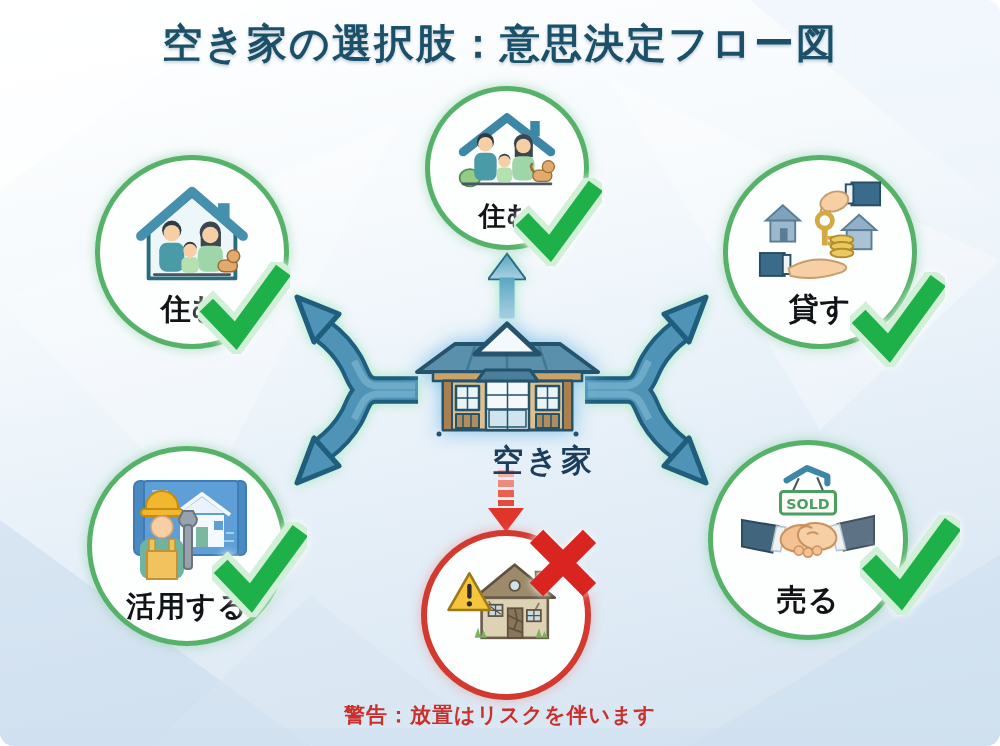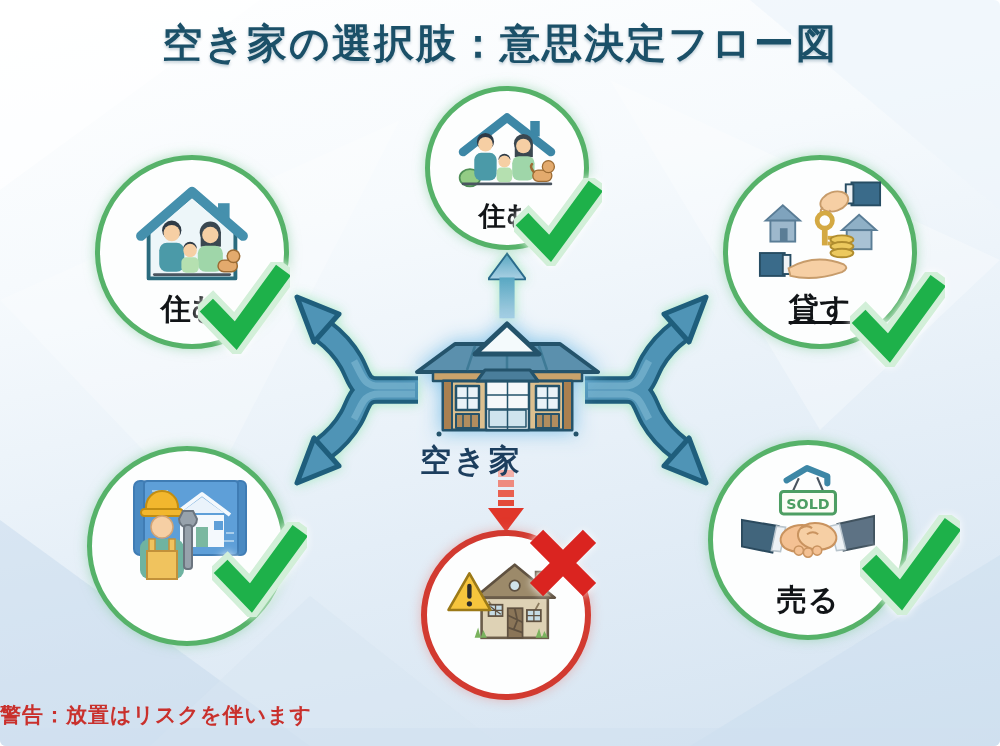--- a/index.html
+++ b/index.html
@@ -1,18 +1,18 @@
 <!DOCTYPE html>
 <html><head>
 <meta charset="utf-8">
 <style>
   html,body{margin:0;padding:0;background:#ffffff;}
   .canvas{
     position:relative;width:1000px;height:746px;overflow:hidden;
-    border-radius:6px;
+    border-radius:14px;
     background:linear-gradient(168deg,#ffffff 0%,#f6fafd 30%,#e4eef7 65%,#d4e3f1 100%);
     font-family:"DejaVu Sans","Liberation Sans",sans-serif;
   }
   .bg-pattern{position:absolute;inset:0;width:100%;height:100%;}
   .page-title{
     position:absolute;top:16px;left:0;width:100%;text-align:center;
     font-size:40px;font-weight:800;color:#1b5068;letter-spacing:2px;
     text-shadow:0 2px 3px rgba(25,70,100,0.25);
   }
   .node{
@@ -25,25 +25,25 @@
   .node-label{
     position:absolute;left:0;width:100%;text-align:center;
     font-weight:800;color:#111417;letter-spacing:1px;line-height:1;
   }
   .node.bad .node-label{color:#d3302c;}
   .mark{position:absolute;filter:drop-shadow(0 0 4px rgba(255,255,255,0.9));}
   .branch-arrow,.up-arrow{filter:drop-shadow(0 0 6px rgba(160,232,188,0.9));position:absolute;}
   .dash-arrow{position:absolute;}
   .center-house{position:absolute;filter:drop-shadow(0 0 10px rgba(120,190,230,0.95));}
   .center-label{
-    position:absolute;text-align:left;font-size:31px;font-weight:800;
+    position:absolute;text-align:right;font-size:31px;font-weight:800;
     color:#1c3e5e;letter-spacing:3px;
   }
   .warning{
-    position:absolute;top:701px;left:0;width:100%;text-align:left;
+    position:absolute;top:701px;left:0;width:100%;text-align:center;
     font-size:21px;font-weight:800;color:#c9302c;letter-spacing:1px;
   }
   .arm-outline{fill:none;stroke:#1f5e7c;stroke-width:27;}
   .arm-fill{fill:none;stroke:#4f94b6;stroke-width:19;}
   .arm-sheen{fill:none;stroke:#7ab5d0;stroke-width:7;opacity:.7;}
   .head{fill:#4f94b6;stroke:#1f5e7c;stroke-width:5;stroke-linejoin:round;}
   .check-halo{fill:none;stroke:#d2efd8;stroke-width:33;stroke-linecap:square;}
   .check-stroke{fill:none;stroke:#1eb14a;stroke-width:20;stroke-linecap:square;}
   .cross-stroke{fill:none;stroke:#da2420;stroke-width:24;stroke-linecap:butt;}
 </style>
@@ -201,21 +201,21 @@
       <rect x="67" y="48" width="6" height="20" fill="#d4a943"></rect>
       <rect x="73" y="58" width="7" height="4" fill="#d4a943"></rect>
       <rect x="73" y="64" width="5" height="4" fill="#d4a943"></rect>
       <ellipse cx="88" cy="62" rx="12" ry="4.5" fill="#ecc95e" stroke="#b08d2f" stroke-width="2"></ellipse>
       <ellipse cx="88" cy="69" rx="12" ry="4.5" fill="#ecc95e" stroke="#b08d2f" stroke-width="2"></ellipse>
       <ellipse cx="88" cy="76" rx="12" ry="4.5" fill="#ecc95e" stroke="#b08d2f" stroke-width="2"></ellipse>
       <rect x="2" y="76" width="26" height="24" fill="#3a6b8a" stroke="#274d63" stroke-width="2"></rect>
       <rect x="26" y="78" width="8" height="20" fill="#eef2f5" stroke="#274d63" stroke-width="2"></rect>
       <path d="M32,92 Q60,76 90,88 Q96,92 88,96 Q58,106 34,100 Z" fill="#f6cfa4" stroke="#c79c6b" stroke-width="2"></path>
     </svg>
-    <div class="node-label" style="bottom:20px;font-size:30px;text-decoration:underline;">貸す</div>
+    <div class="node-label" style="bottom:20px;font-size:30px;">貸す</div>
   </div>
   <svg class="mark" style="left:850px;top:272px;width:95px;height:95px;" viewBox="0 0 100 100">
     <path class="check-halo" d="M16,54 L41,80 L87,17"></path>
     <path class="check-stroke" d="M16,54 L41,80 L87,17"></path>
   </svg>
 
   <div class="node ok" style="left:87px;top:446px;width:200px;height:200px;">
     <svg class="icon" style="top:24px;width:130px;height:110px;" viewBox="0 0 130 110">
       <rect x="12" y="6" width="14" height="74" rx="6" fill="#4a8ac2" stroke="#3f7cb4" stroke-width="2"></rect>
       <rect x="112" y="6" width="12" height="74" rx="5" fill="#4a8ac2" stroke="#3f7cb4" stroke-width="2"></rect>
@@ -230,20 +230,21 @@
       <path d="M24,32 A16,16 0 0 1 56,32 L56,36 L24,36 Z" fill="#f2b72e" stroke="#c28d12" stroke-width="2"></path>
       <rect x="19" y="34" width="42" height="7" rx="3.5" fill="#f2b72e" stroke="#c28d12" stroke-width="2"></rect>
       <circle cx="40" cy="52" r="11" fill="#f6cfa4" stroke="#d3a374" stroke-width="1.5"></circle>
       <rect x="18" y="64" width="44" height="40" rx="9" fill="#6fb3a1"></rect>
       <rect x="27" y="64" width="6" height="14" fill="#f0c35e" stroke="#c2913a" stroke-width="1.5"></rect>
       <rect x="47" y="64" width="6" height="14" fill="#f0c35e" stroke="#c2913a" stroke-width="1.5"></rect>
       <rect x="25" y="76" width="30" height="28" fill="#f0c35e" stroke="#c2913a" stroke-width="2"></rect>
       <path d="M57,44 A9,9 0 1 0 75,44 L71,36 L61,36 Z" fill="#97a2ac" stroke="#6b757f" stroke-width="2"></path>
       <rect x="62" y="50" width="8" height="44" rx="3" fill="#97a2ac" stroke="#6b757f" stroke-width="2"></rect>
     </svg>
+    <div class="node-label" style="bottom:20px;font-size:29px;">活用する</div>
   </div>
   <svg class="mark" style="left:212px;top:522px;width:95px;height:95px;" viewBox="0 0 100 100">
     <path class="check-halo" d="M16,54 L41,80 L87,17"></path>
     <path class="check-stroke" d="M16,54 L41,80 L87,17"></path>
   </svg>
 
   <div class="node ok" style="left:708px;top:440px;width:200px;height:200px;">
     <svg class="icon" style="top:18px;width:134px;height:112px;" viewBox="0 0 130 110">
       <polyline points="44,17 64,5 84,13 84,20" stroke="#3d87a6" stroke-width="6" fill="none" stroke-linecap="round" stroke-linejoin="round"></polyline>
       <path d="M56,15 L50,28 M74,14 L80,28" stroke="#4a5560" stroke-width="2"></path>

